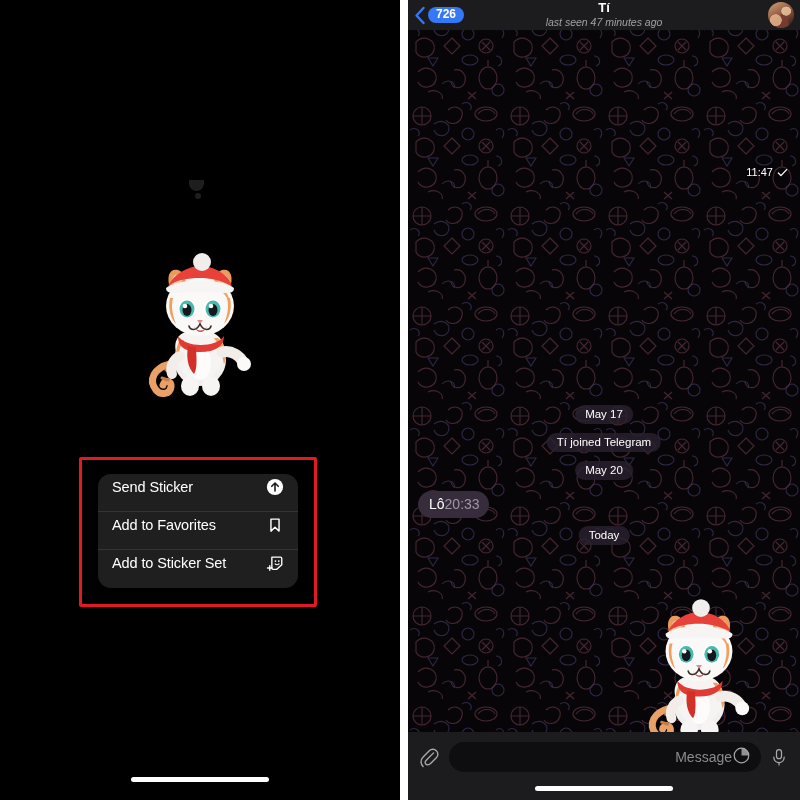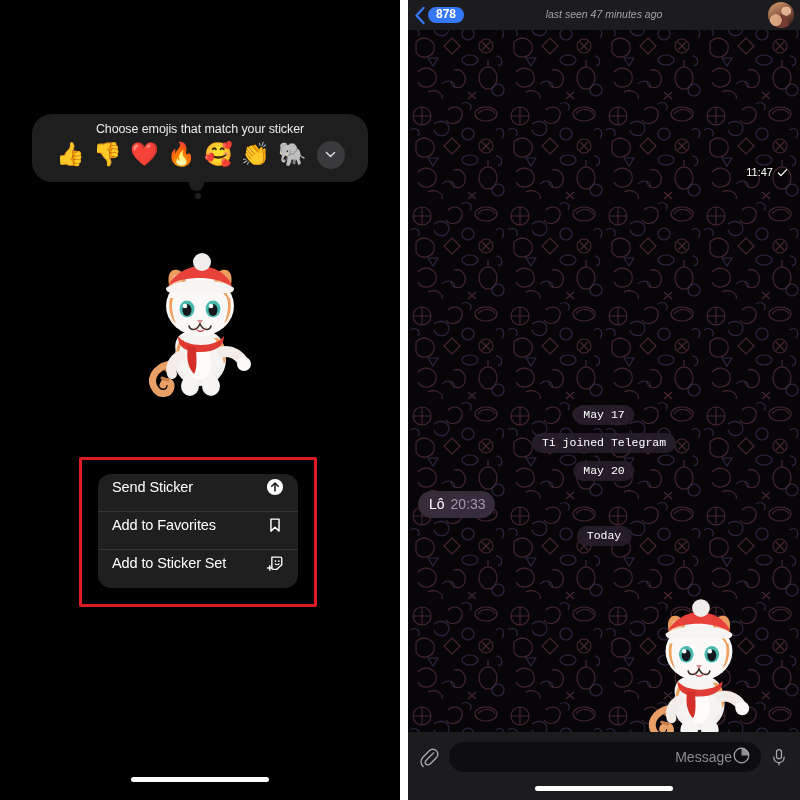--- a/index.html
+++ b/index.html
@@ -214,30 +214,28 @@
   .service-msg {
     position: absolute;
     left: 50%;
     transform: translateX(-50%);
     background: rgba(42,34,48,0.82);
     color: #ffffff;
     font-size: 11.5px;
     padding: 3px 10px 4px;
     border-radius: 11px;
     white-space: nowrap;
-    font-family: Liberation Mono, monospace;
   }
   .bubble-in {
     position: absolute;
     background: #362c3c;
     border-radius: 14px;
     padding: 5px 9px 6px 11px;
     display: flex;
     align-items: flex-start;
-    gap: 6px;
   }
   .bubble-text { font-size: 14px; color: #fff; }
   .bubble-time { font-size: 14px; color: #9e95a6; }
 
   .sticker-meta {
     position: absolute;
     right: 12px; top: 136px;
     display: flex; align-items: center; gap: 4px;
     font-size: 11px; color: #ffffff;
     text-shadow: 0 1px 2px rgba(0,0,0,.9);
@@ -278,37 +276,20 @@
     z-index: 7;
   }
 </style>
 </head>
 <body>
 
 <div class="screen">
 
   <div class="left-panel">
 
-    <div class="emoji-callout">
-      <div class="emoji-callout-title">Choose emojis that match your sticker</div>
-      <div class="emoji-row">
-        <div class="emoji-item">👍</div>
-        <div class="emoji-item">👎</div>
-        <div class="emoji-item">❤️</div>
-        <div class="emoji-item">🔥</div>
-        <div class="emoji-item">🥰</div>
-        <div class="emoji-item">👏</div>
-        <div class="emoji-item">🐘</div>
-        <div class="emoji-expand">
-          <svg viewBox="0 0 16 16">
-            <path d="M3 5.5 L8 10.5 L13 5.5" stroke="#d8d8dc" stroke-width="1.9" fill="none" stroke-linecap="round" stroke-linejoin="round"></path>
-          </svg>
-        </div>
-      </div>
-    </div>
     <div class="callout-tail"></div>
     <div class="callout-dot"></div>
 
     <div class="sticker-wrap">
       <svg viewBox="0 0 120 150" width="120" height="150">
 
         <path d="M30 112 C14 116 8 128 16 138 C21 144 30 142 31 135 C32 128 24 128 23 133" stroke="#e8a066" stroke-width="7" fill="none" stroke-linecap="round"></path>
         <path d="M26 118 L31 121 M22 126 L28 128" stroke="#c77b45" stroke-width="3" stroke-linecap="round"></path>
 
         <ellipse cx="60" cy="108" rx="26" ry="26" fill="#f2f0ee"></ellipse>
@@ -441,23 +422,24 @@
       </svg>
     </div>
 
     <div class="chat-header">
       <div class="back-btn">
         <span class="back-chevron">
           <svg viewBox="0 0 12 19">
             <path d="M9.5 2 L2.5 9.5 L9.5 17" stroke="#3478f6" stroke-width="2.4" fill="none" stroke-linecap="round" stroke-linejoin="round"></path>
           </svg>
         </span>
-        <span class="back-badge">878</span>
+        <span class="back-badge">726</span>
       </div>
       <div class="header-center">
+        <div class="header-title">Tí</div>
         <div class="header-sub">last seen 47 minutes ago</div>
       </div>
       <div class="header-avatar">
         <div class="avatar-inner"></div>
       </div>
     </div>
 
     <div class="chat-body">
       <div class="service-msg" style="top:375px">May 17</div>
       <div class="service-msg" style="top:403px">Tí joined Telegram</div>

